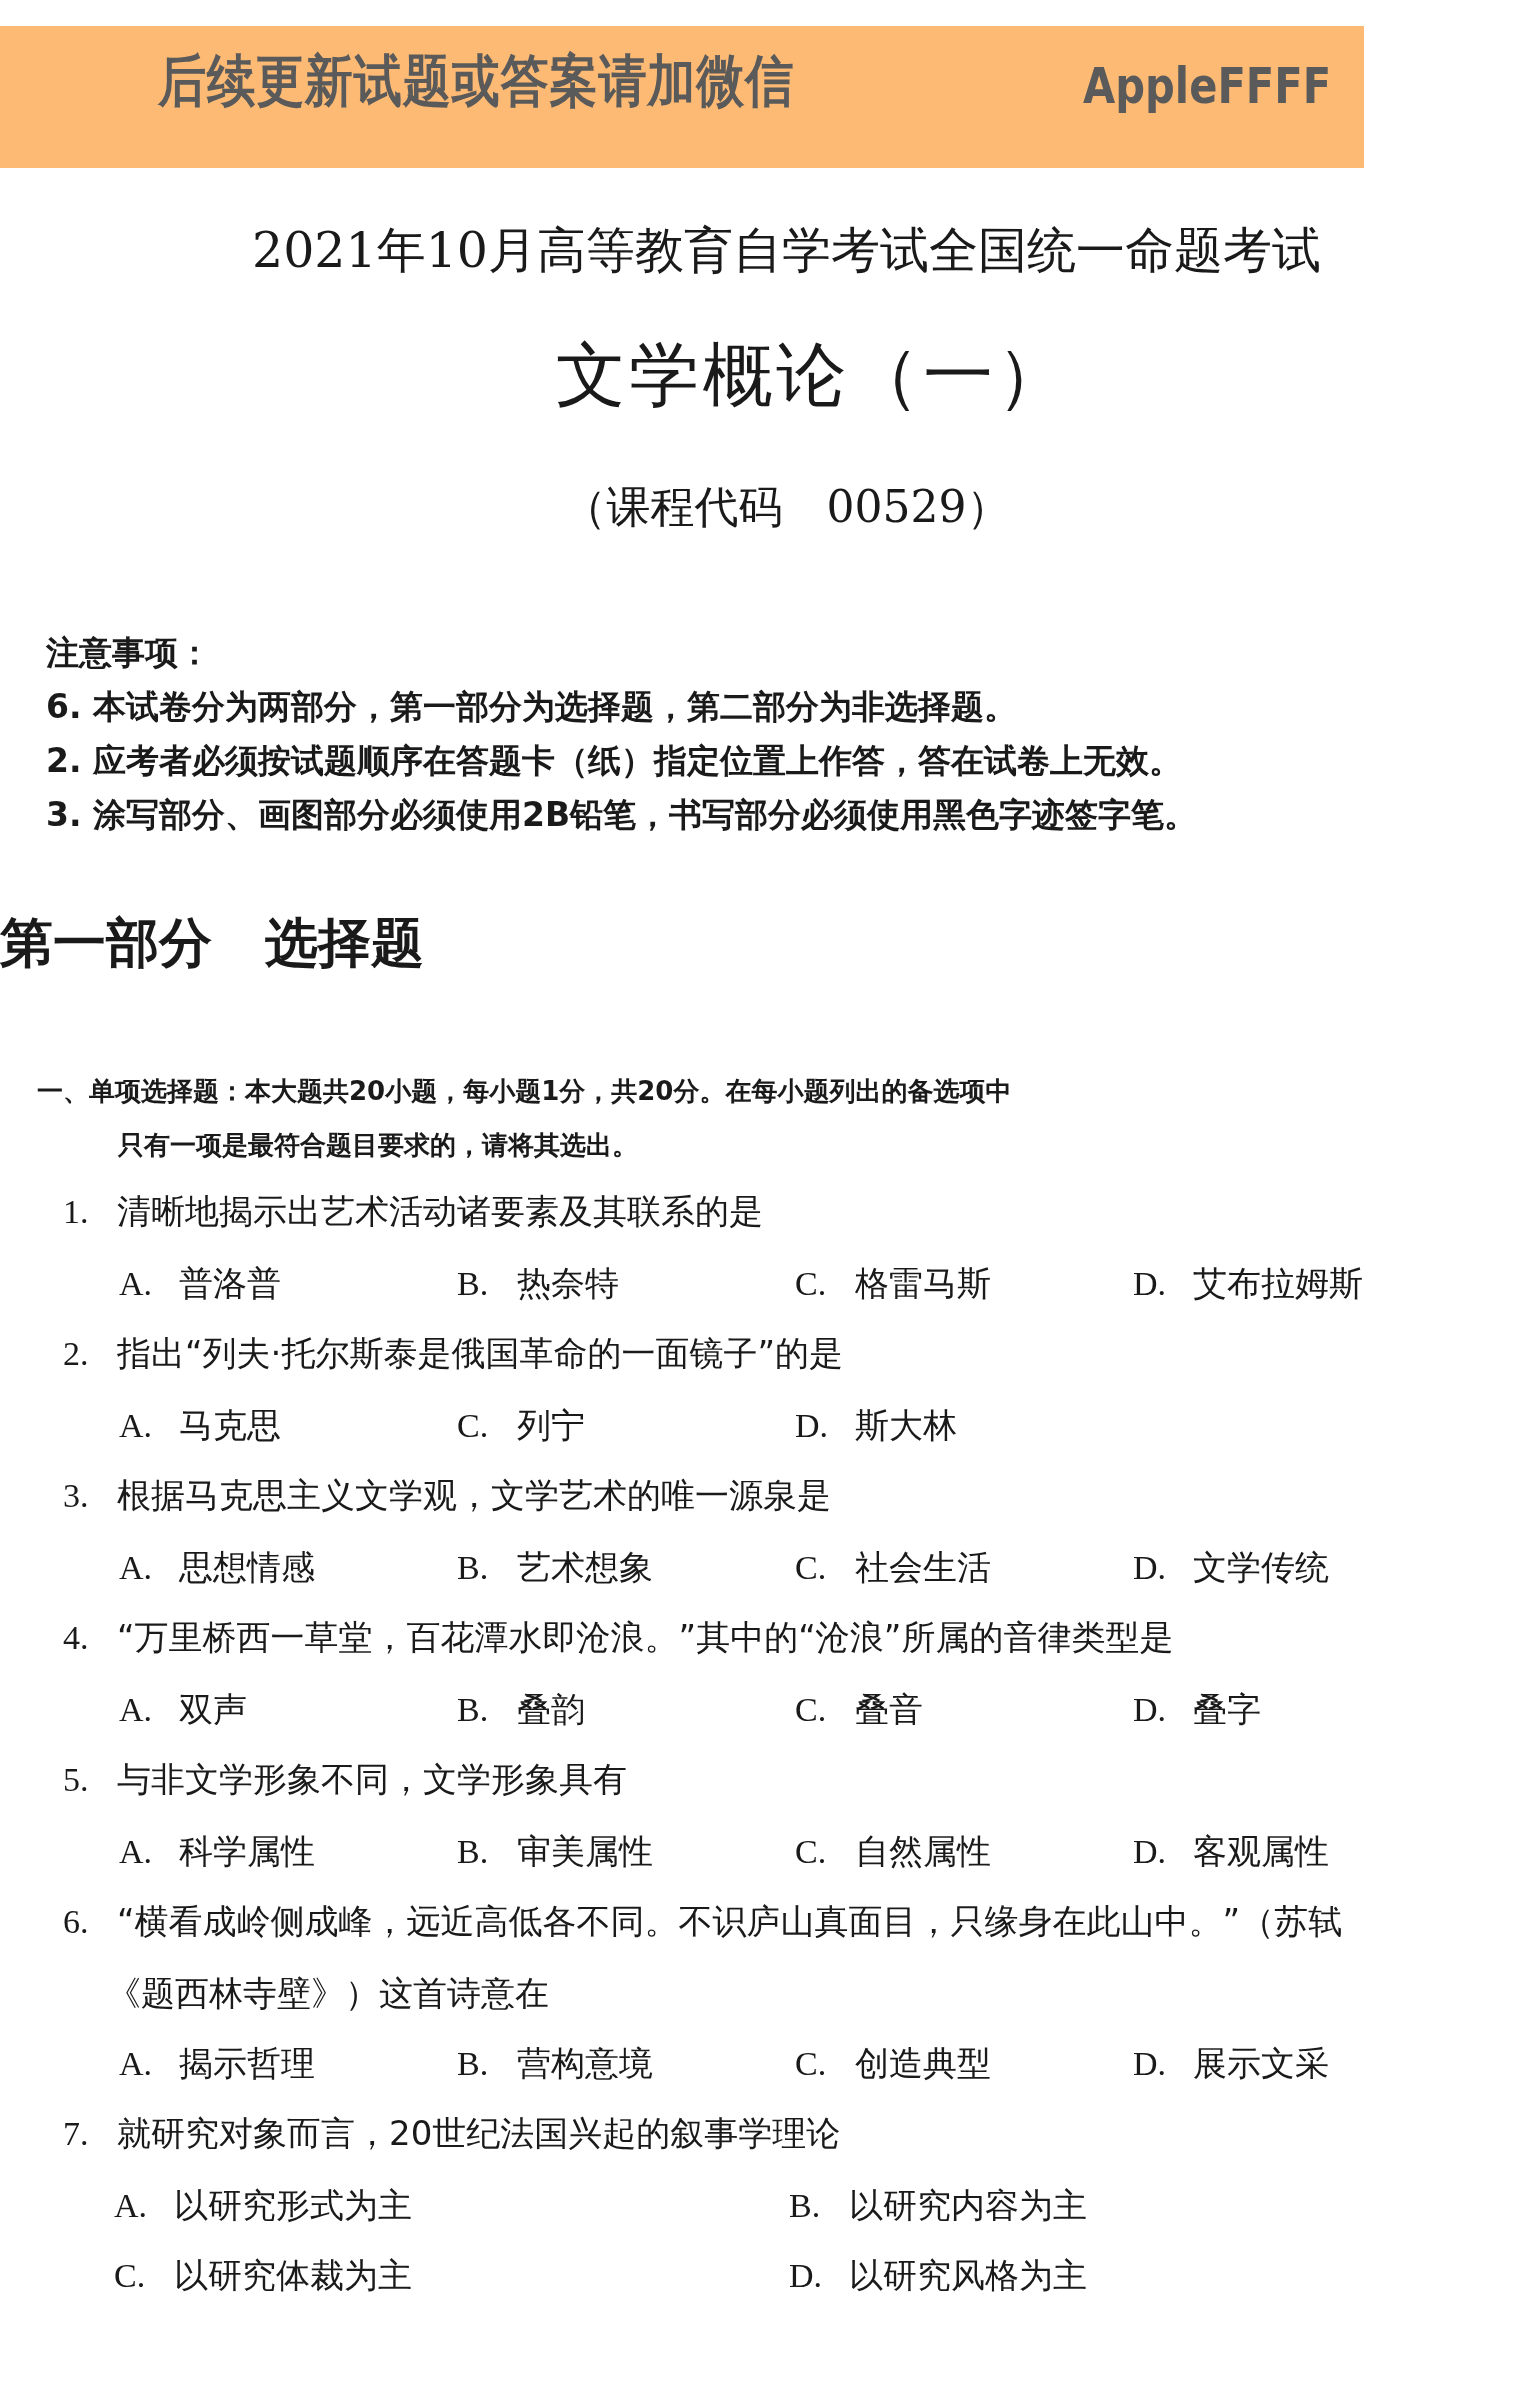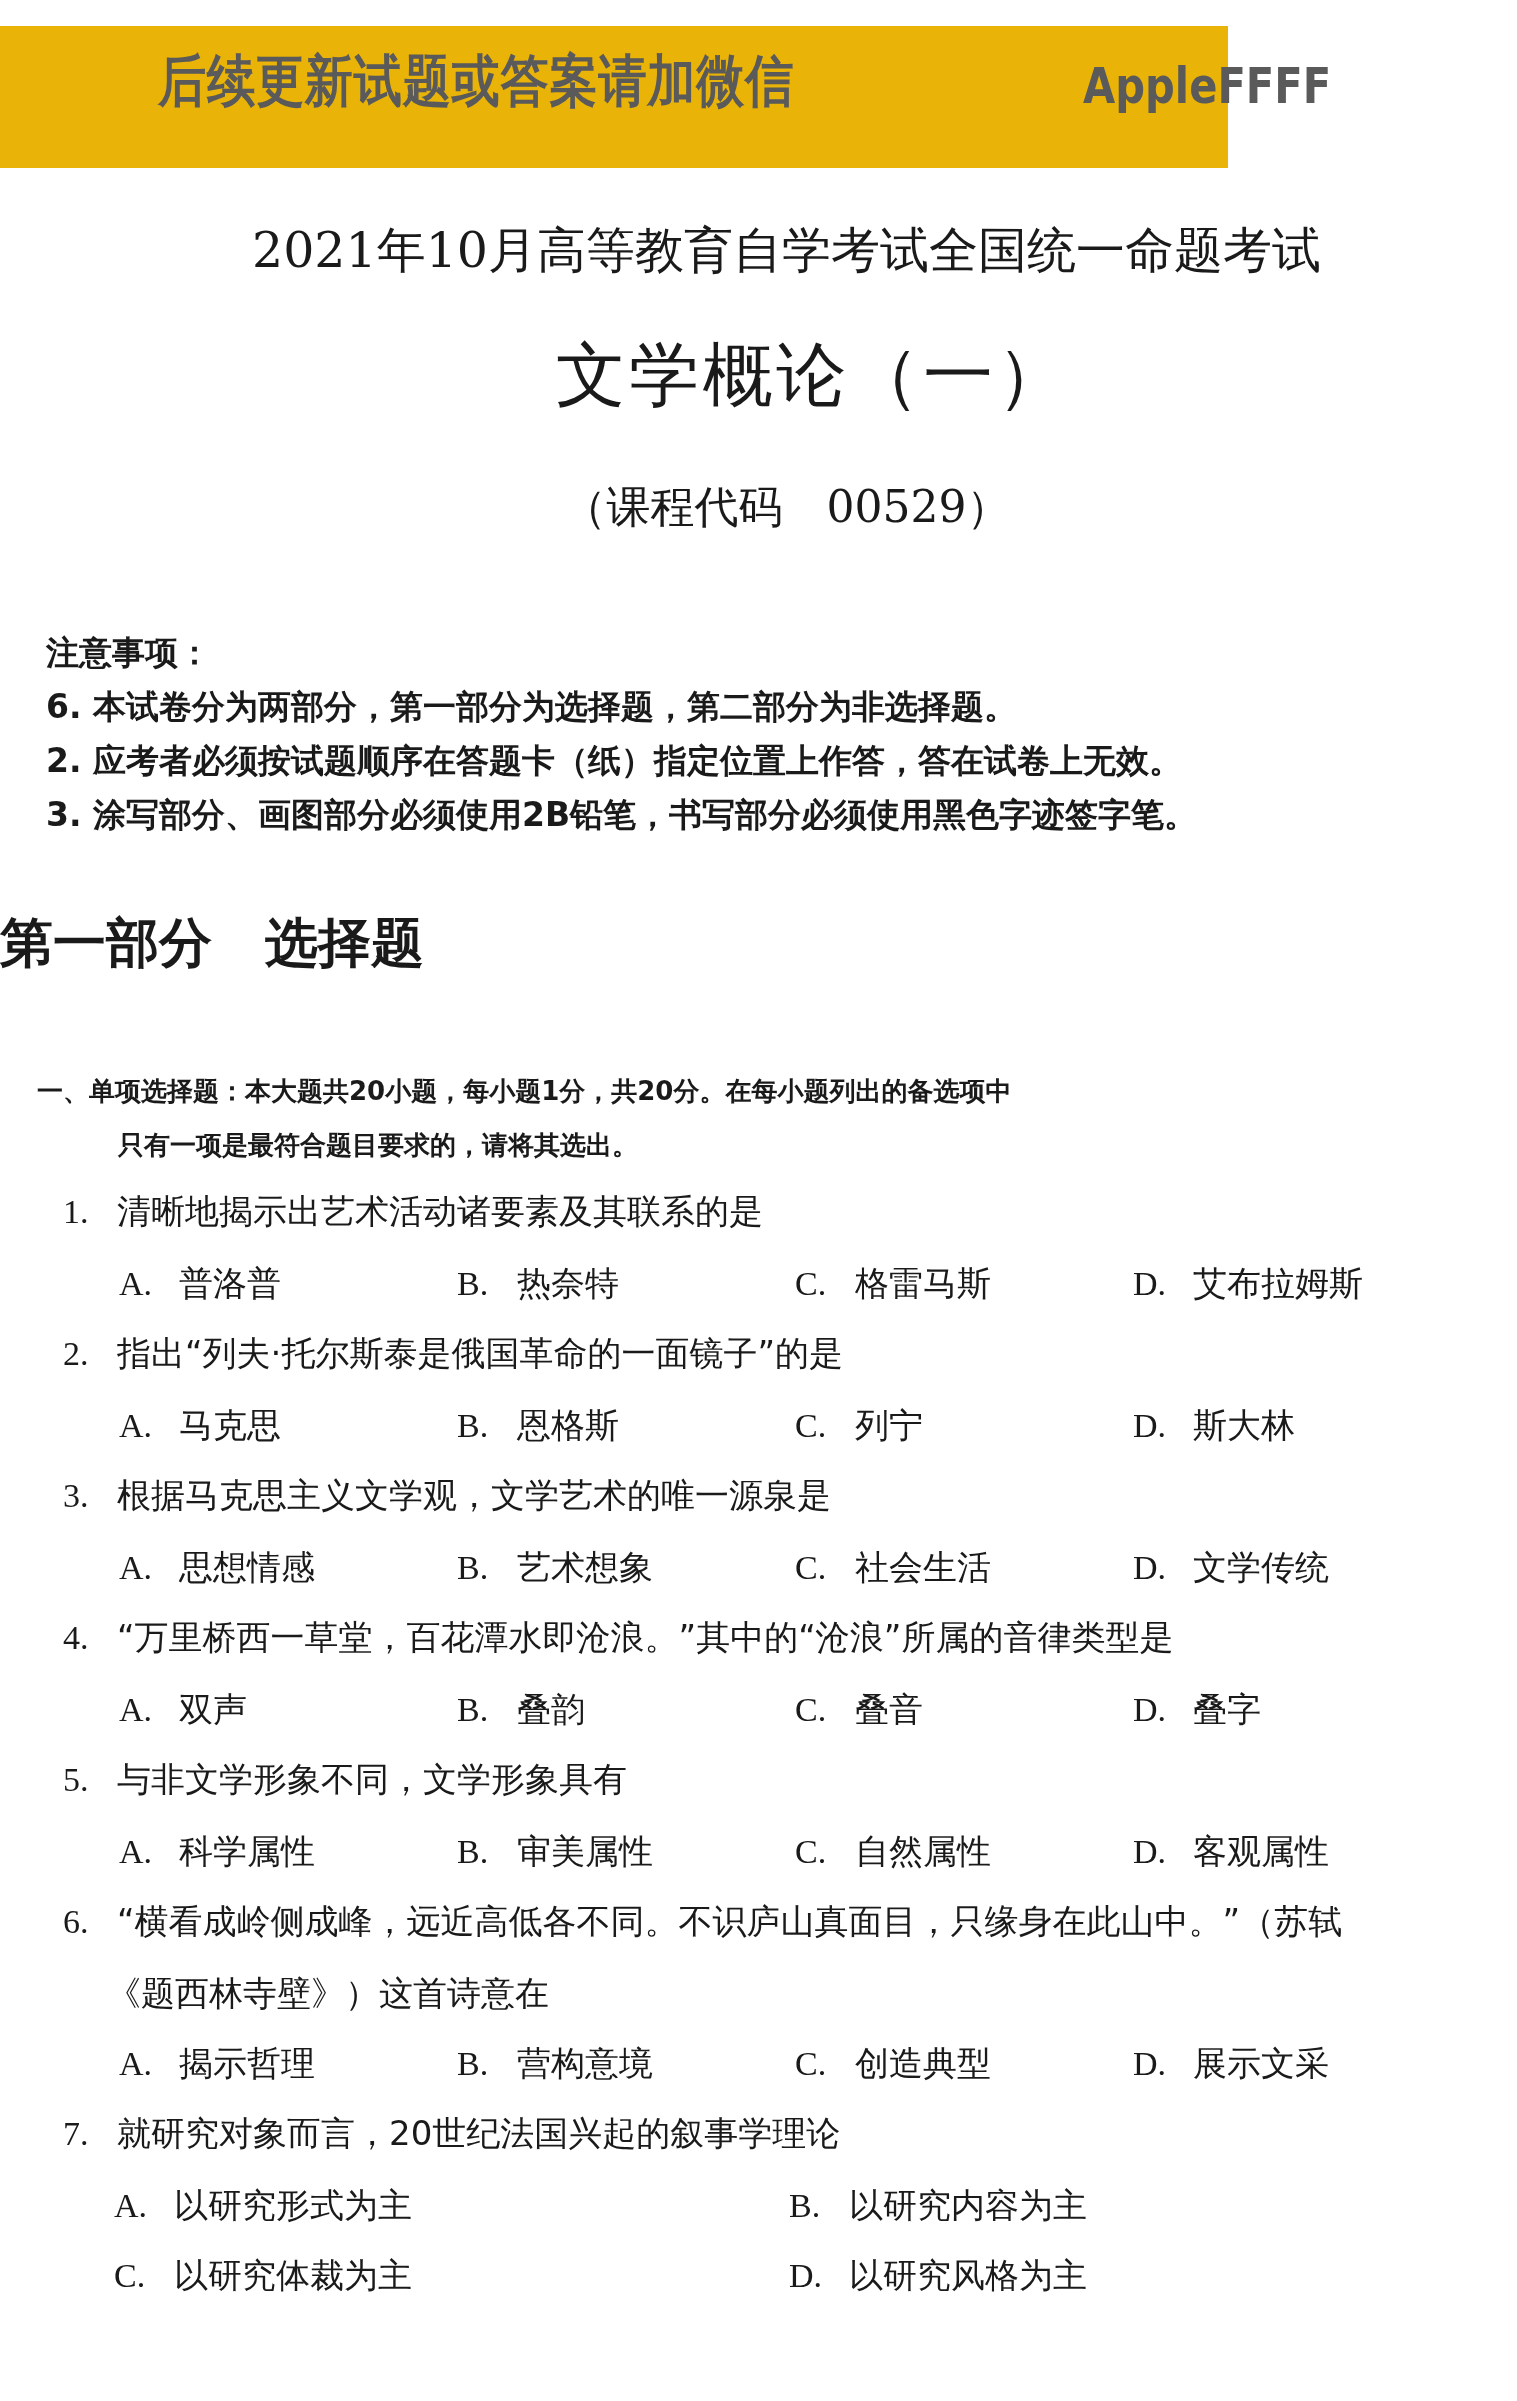--- a/index.html
+++ b/index.html
@@ -1,21 +1,21 @@
 <!DOCTYPE html>
 <html style="font-size:14px"><head>
   <meta charset="utf-8">
   <style>
     * { margin: 0; padding: 0; box-sizing: border-box; }
     html, body { width: 1517px; height: 2401px; background: #ffffff; overflow: hidden; }
     body { position: relative; font-family: "DejaVu Sans", "Liberation Sans", sans-serif; color: #1a1a1a; }
 
     .banner {
-      position: absolute; left: 0; top: 26px; width: 1228px; height: 142px;
-      background: #eab308;
+      position: absolute; left: 0; top: 26px; width: 1364px; height: 142px;
+      background: #fdba74;
     }
     .banner-text {
       position: absolute; left: 158px; top: 17.5px;
       font-size: 56px; font-weight: bold; color: #5a5a5a; letter-spacing: 0.9px;
       white-space: nowrap; transform: scaleX(0.86); transform-origin: left top;
     }
     .banner-id {
       position: absolute; left: 1083px; top: 32px;
       font-size: 49px; font-weight: bold; color: #5a5a5a; letter-spacing: 0px;
       white-space: nowrap; transform: scaleX(0.85); transform-origin: left top;
@@ -97,21 +97,20 @@
     <div class="opt"><span class="letter">B.</span><span>热奈特</span></div>
     <div class="opt"><span class="letter">C.</span><span>格雷马斯</span></div>
     <div class="opt"><span class="letter">D.</span><span>艾布拉姆斯</span></div>
   </div>
 
   <div class="q-stem">
     <span class="num">2.</span><span>指出“列夫·托尔斯泰是俄国革命的一面镜子”的是</span>
   </div>
   <div class="opts">
     <div class="opt"><span class="letter">A.</span><span>马克思</span></div>
-    <div class="opt"><span class="letter">B.</span><span>恩格斯</span></div>
     <div class="opt"><span class="letter">C.</span><span>列宁</span></div>
     <div class="opt"><span class="letter">D.</span><span>斯大林</span></div>
   </div>
 
   <div class="q-stem">
     <span class="num">3.</span><span>根据马克思主义文学观，文学艺术的唯一源泉是</span>
   </div>
   <div class="opts">
     <div class="opt"><span class="letter">A.</span><span>思想情感</span></div>
     <div class="opt"><span class="letter">B.</span><span>艺术想象</span></div>

